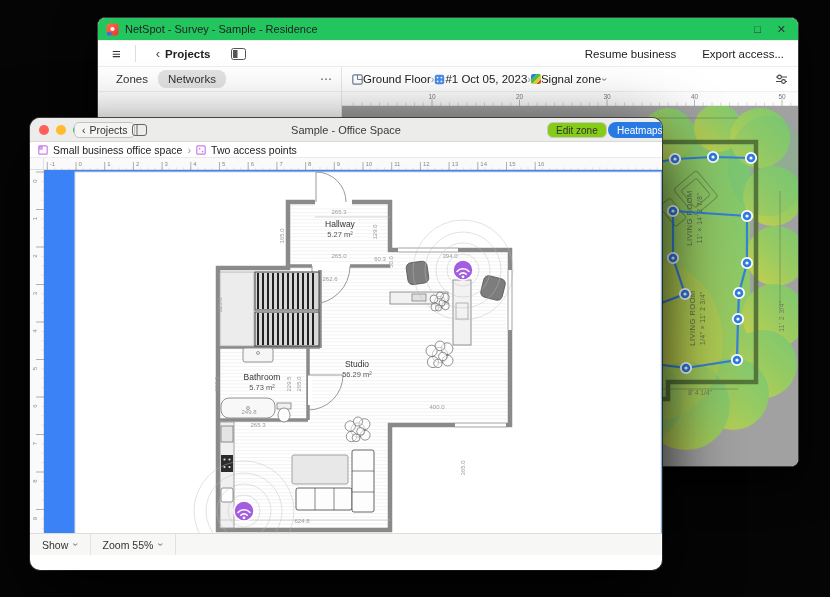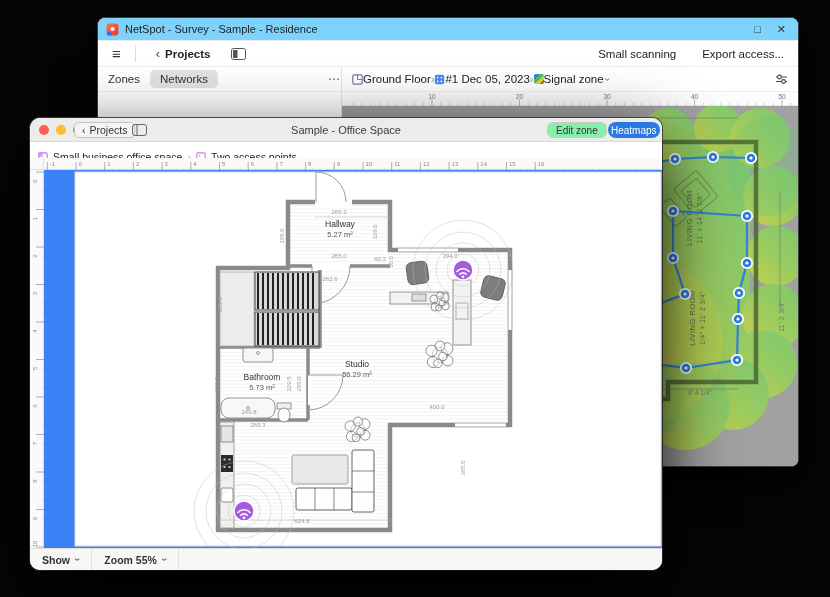--- a/index.html
+++ b/index.html
@@ -2,35 +2,35 @@
 <html><head>
 <meta charset="utf-8">
 <style>
   html,body{margin:0;padding:0;background:#000;}
   *{box-sizing:border-box;font-family:"Liberation Sans",sans-serif;}
   #stage{position:relative;width:830px;height:597px;background:#050505;overflow:hidden;}
 
   
   .win-bg{position:absolute;left:97px;top:17px;width:702px;height:450px;background:#fff;
     border-radius:8px;border:1px solid #3c3c3c;box-shadow:0 14px 40px rgba(0,0,0,.9);overflow:hidden;}
-  .bg-titlebar{position:absolute;left:0;top:0;right:0;height:23px;background:#7dd3fc;display:flex;align-items:center;padding:0 8px;border-bottom:1px solid #eceaea;}
+  .bg-titlebar{position:absolute;left:0;top:0;right:0;height:23px;background:#22c55e;display:flex;align-items:center;padding:0 8px;border-bottom:1px solid #eceaea;}
   .bg-title{font-size:11px;color:#222;margin-left:6px;}
   .bg-controls{margin-left:auto;display:flex;gap:16px;font-size:11px;color:#333;padding-right:4px;}
   .bg-toolbar{position:absolute;left:0;top:23px;right:0;height:26px;background:#fff;display:flex;align-items:center;border-bottom:1px solid #eee;}
   .menu-glyph{font-size:15px;color:#333;padding:0 14px;}
   .tb-divider{width:1px;height:17px;background:#ddd;}
   .back-btn{display:flex;align-items:center;gap:5px;font-size:11.5px;color:#222;padding:0 10px;margin-left:10px;font-weight:bold;}
   .back-glyph{font-size:13px;color:#444;font-weight:normal;}
   .bg-toolbar-right{margin-left:auto;display:flex;gap:26px;padding-right:14px;font-size:11.5px;color:#222;}
   .bg-body{position:absolute;left:0;top:49px;right:0;bottom:0;}
   .panel-divider{position:absolute;left:243px;top:0;bottom:0;width:1px;background:#e5e5e5;}
   .left-panel{position:absolute;left:0;top:0;width:243px;bottom:0;background:#fff;}
-  .tabs-row{position:absolute;left:0;top:0;width:100%;height:25px;display:flex;align-items:center;padding:0 0;border-bottom:1px solid #efefef;}
+  .tabs-row{position:absolute;left:0;top:0;width:100%;height:25px;display:flex;align-items:center;padding:0 8px;border-bottom:1px solid #efefef;}
   .tab{font-size:11.5px;color:#333;padding:3px 10px;border-radius:5px;}
-  .tab.sel{background:#e2e2e2;}
+  .tab.sel{background:#e2e2e2;border-radius:8px;}
   .more-dots{margin-left:auto;color:#555;font-size:12px;letter-spacing:1px;}
   .groupby-row{position:absolute;left:0;top:25px;width:100%;height:26px;display:flex;align-items:center;padding:0 14px;border-bottom:1px solid #f0f0f0;font-size:10.5px;color:#444;}
   .sort-icon{margin-left:auto;font-size:10px;color:#333;letter-spacing:-1px;}
   .right-panel{position:absolute;left:244px;top:0;right:0;bottom:0;background:#fff;}
   .crumbs-row{position:absolute;left:0;top:0;right:0;height:25px;display:flex;align-items:center;padding:0 10px;border-bottom:1px solid #efefef;font-size:11.5px;color:#222;}
   .crumb-sep{color:#999;font-size:11px;}
   .floor-icon,.dice-icon{flex:0 0 auto;}
   .viz-icon{width:10px;height:10px;border-radius:2px;background:linear-gradient(135deg,#3a7de5 0 30%,#49c257 30% 55%,#ddd23a 55% 78%,#e04e2c 78% 100%);}
   .chev{display:inline-block;transform:rotate(90deg);color:#777;font-size:10px;margin-left:2px;}
   .tune-wrap{margin-left:auto;}
@@ -41,28 +41,28 @@
   
   .win-fg{position:absolute;left:30px;top:118px;width:632px;height:452px;background:#fff;border-radius:10px;
     box-shadow:0 25px 70px rgba(0,0,0,.95), 0 0 0 1px rgba(70,70,70,.9);overflow:hidden;}
   .fg-titlebar{position:absolute;left:0;top:0;right:0;height:24px;background:#ececeb;border-bottom:1px solid #d9d9d8;display:flex;align-items:center;}
   .lights{display:flex;gap:7px;padding-left:9px;}
   .light{width:10px;height:10px;border-radius:50%;}
   .l-red{background:#ff5f57;}.l-yellow{background:#febc2e;}.l-green{background:#28c840;}
   .fg-projects{position:absolute;left:44px;top:4px;height:16px;border:1px solid #c3c3c3;border-radius:5px;display:flex;align-items:center;gap:4px;padding:0 7px;font-size:10.5px;color:#333;background:#f4f4f3;}
   .fg-panel-icon{position:absolute;left:102px;top:6px;}
   .fg-title{position:absolute;left:0;right:0;text-align:center;font-size:11px;color:#3a3a3a;top:6px;}
-  .edit-zone{position:absolute;left:517px;top:4px;height:16px;border:1px solid #c9c9c9;border-radius:6px;background:#86efac;font-size:10px;color:#333;display:flex;align-items:center;padding:0 8px;}
-  .heatmaps-btn{position:absolute;left:578px;top:4px;height:16px;border-radius:9px;background:#2879e2;color:#fff;font-size:10px;display:flex;align-items:center;gap:3px;padding:0 3px;}
-  .fg-crumbs{position:absolute;left:0;top:24px;right:0;height:30px;background:#fff;border-bottom:1px solid #ebebeb;display:flex;align-items:center;gap:5px;padding:0 8px;font-size:10.5px;color:#222;}
+  .edit-zone{position:absolute;left:517px;top:4px;height:16px;border:1px solid #c9c9c9;border-radius:6px;background:#84cc16;font-size:10px;color:#333;display:flex;align-items:center;padding:0 8px;}
+  .heatmaps-btn{position:absolute;left:578px;top:4px;height:16px;border-radius:9px;background:#2879e2;color:#fff;font-size:10px;display:flex;align-items:center;gap:3px;padding:0 9px;}
+  .fg-crumbs{position:absolute;left:0;top:24px;right:0;height:16px;background:#fff;border-bottom:1px solid #ebebeb;display:flex;align-items:center;gap:5px;padding:0 8px;font-size:10.5px;color:#222;}
   .fg-corner{position:absolute;left:0;top:40px;width:14px;height:12px;background:#fafafa;border-right:1px solid #e2e2e2;border-bottom:1px solid #ddd;}
   .fg-hruler{position:absolute;left:14px;top:40px;right:0;height:12px;background:#fafafa;border-bottom:1px solid #ddd;}
   .fg-vruler{position:absolute;left:0;top:52px;width:14px;bottom:22px;background:#fafafa;border-right:1px solid #e2e2e2;}
   .fg-canvas{position:absolute;left:14px;top:52px;right:0;bottom:22px;background:#3b82f6;}
-  .fg-status{position:absolute;left:0;bottom:0;right:0;height:22px;background:#f7f7f6;border-top:1px solid #ddd;display:flex;align-items:center;font-size:10.5px;color:#333;font-weight:bold;}
+  .fg-status{position:absolute;left:0;bottom:15px;right:0;height:22px;background:#f7f7f6;border-top:1px solid #ddd;display:flex;align-items:center;font-size:10.5px;color:#333;}
   .status-item{display:flex;align-items:center;gap:4px;padding:0 12px;height:100%;border-right:1px solid #e2e2e2;}
   svg{display:block;}
 </style>
 </head>
 <body>
 
 <div id="stage">
 
   <div class="win-bg">
     <div class="bg-titlebar">
@@ -89,21 +89,21 @@
       <div class="tb-divider"></div>
       <div class="back-btn">
         <span class="back-glyph">‹</span>
         <span>Projects</span>
       </div>
       <svg width="15" height="12" style="margin-left:10px">
         <rect x="0.5" y="0.5" width="14" height="11" rx="2" fill="none" stroke="#555"></rect>
         <rect x="2" y="2" width="4.5" height="8" fill="#555"></rect>
       </svg>
       <div class="bg-toolbar-right">
-        <span>Small scanning</span>
+        <span>Resume business</span>
         <span>Export access...</span>
       </div>
     </div>
 
     <div class="bg-body">
       <div class="left-panel">
         <div class="tabs-row">
           <span class="tab">Zones</span>
           <span class="tab sel">Networks</span>
           <span class="more-dots">⋯</span>
@@ -119,21 +119,21 @@
           </svg>
           <span>Ground Floor</span>
           <span class="crumb-sep">›</span>
           <svg class="dice-icon" width="11" height="11">
             <rect x="0.8" y="0.8" width="9.4" height="9.4" rx="2" fill="#4a8ce8"></rect>
             <circle cx="3.6" cy="3.6" r="0.9" fill="#fff"></circle>
               <circle cx="7.4" cy="3.6" r="0.9" fill="#fff"></circle>
             <circle cx="3.6" cy="7.4" r="0.9" fill="#fff"></circle>
               <circle cx="7.4" cy="7.4" r="0.9" fill="#fff"></circle>
           </svg>
-          <span>#1 Dec 05, 2023</span>
+          <span>#1 Oct 05, 2023</span>
           <span class="crumb-sep">›</span>
           <span class="viz-icon"></span>
           <span>Signal zone</span>
           <span class="chev">›</span>
           <span class="tune-wrap">
             <svg width="13" height="12">
               <line x1="1" y1="4" x2="12" y2="4" stroke="#444" stroke-width="1.1"></line>
               <circle cx="4.5" cy="4" r="1.9" fill="#fff" stroke="#444" stroke-width="1.1"></circle>
               <line x1="1" y1="8.5" x2="12" y2="8.5" stroke="#444" stroke-width="1.1"></line>
               <circle cx="8.5" cy="8.5" r="1.9" fill="#fff" stroke="#444" stroke-width="1.1"></circle>

